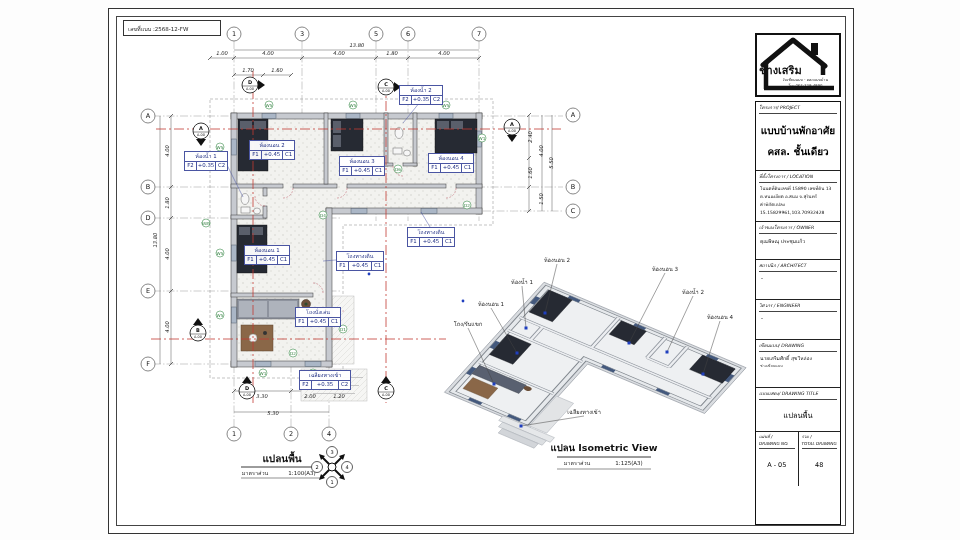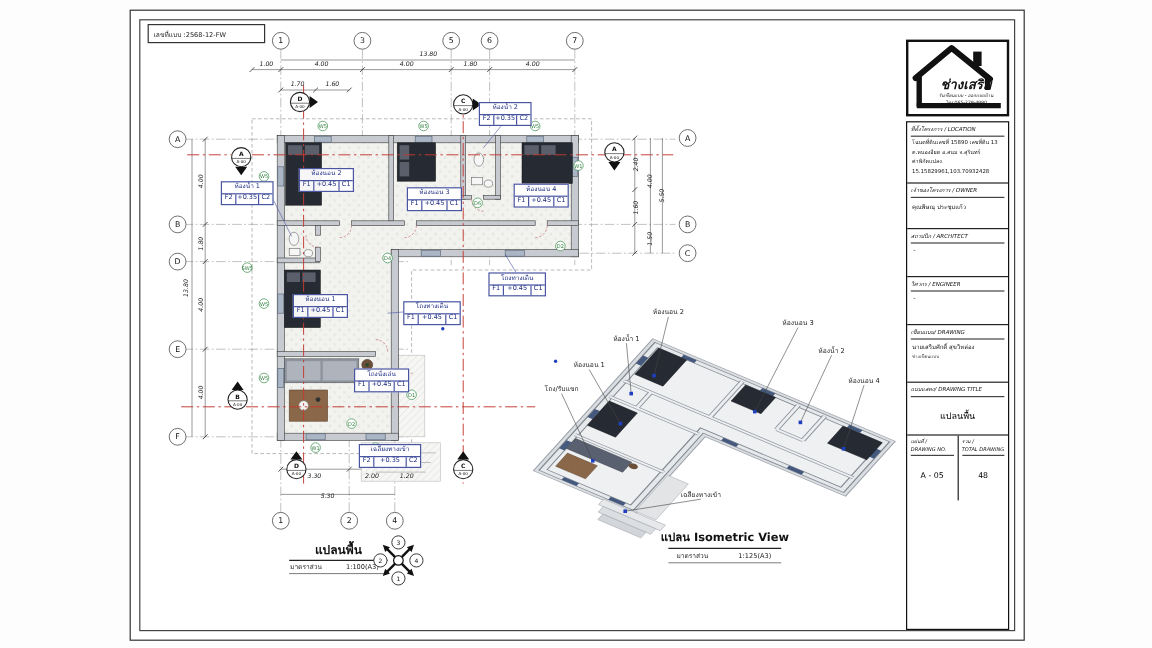--- a/index.html
+++ b/index.html
@@ -25,22 +25,22 @@
         color:#1b2a80;font-size:5.4px;line-height:1;text-align:center;z-index:6;}
   .room .rn{padding:2px 1px 1.5px;border-bottom:0.8px solid #4a55a2;white-space:nowrap;}
   .room .rr{display:flex;align-items:stretch;}
   .room .rf{flex:0 0 11px;border-right:0.8px solid #4a55a2;padding:1.5px 0;}
   .room .rl{flex:1;padding:1.5px 0;}
   .room .rc{flex:0 0 11px;border-left:0.8px solid #4a55a2;padding:1.5px 0;}
   
   #titleblock{position:absolute;left:646px;top:16px;width:86px;height:500px;}
   #logo-box{position:absolute;left:0;top:8px;width:86px;height:64px;border:2px solid #111;
             box-sizing:border-box;background:#fff;}
-  .logo-name{position:absolute;left:18px;top:26px;width:60px;text-align:center;
-             font-size:11px;font-weight:bold;font-style:italic;color:#111;}
+  .logo-name{position:absolute;left:2px;top:26px;width:60px;text-align:left;
+             font-size:11px;font-weight:bold;color:#111;}
   .logo-sub{position:absolute;left:16px;top:42px;width:64px;text-align:center;font-size:3.8px;
             font-style:italic;color:#111;}
   .logo-tel{position:absolute;left:16px;top:48px;width:64px;text-align:center;font-size:3.8px;
             font-style:italic;color:#111;}
   #tb-main{position:absolute;left:0;top:76px;width:86px;height:424px;border:1.2px solid #111;
            box-sizing:border-box;background:#fff;}
   .tb-sec{border-top:0.9px solid #222;}
   .tb-sec:first-child{border-top:none;}
   .tb-h{font-size:4.6px;font-style:italic;color:#111;margin:2px 3px 0;padding-bottom:2px;
         border-bottom:0.7px solid #444;text-align:left;}
@@ -655,20 +655,27 @@
           <line x1="9" y1="28" x2="9" y2="54" stroke="#111" stroke-width="4.5"></line>
           <line x1="7" y1="53" x2="77" y2="53" stroke="#111" stroke-width="4.5"></line>
           <line x1="66" y1="30" x2="66" y2="40" stroke="#111" stroke-width="4.5"></line>
         </svg>
         <div class="logo-name">ช่างเสริม</div>
         <div class="logo-sub">รับเขียนแบบ - ออกแบบบ้าน</div>
         <div class="logo-tel">โทร.065-329-4990</div>
       </div>
       <div id="tb-main">
         <div class="tb-sec">
+          <div class="tb-h">โครงการ/ PROJECT</div>
+          <div class="tb-proj">
+            <div>แบบบ้านพักอาศัย</div>
+            <div>คสล. ชั้นเดียว</div>
+          </div>
+        </div>
+        <div class="tb-sec">
           <div class="tb-h">ที่ตั้งโครงการ / LOCATION</div>
           <div class="tb-loc">
             <div>โฉนดที่ดินเลขที่ 15890 เลขที่ดิน 13</div>
             <div>ต.หนองอียด อ.สนม จ.สุรินทร์</div>
             <div>ค่าพิกัดแปลง</div>
             <div>15.15829961,103.70932428</div>
           </div>
         </div>
         <div class="tb-sec">
           <div class="tb-h">เจ้าของโครงการ / OWNER</div>

